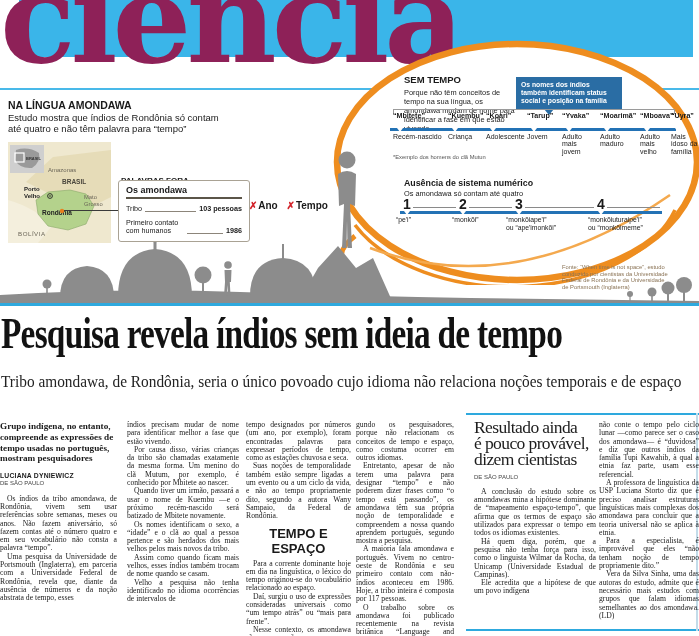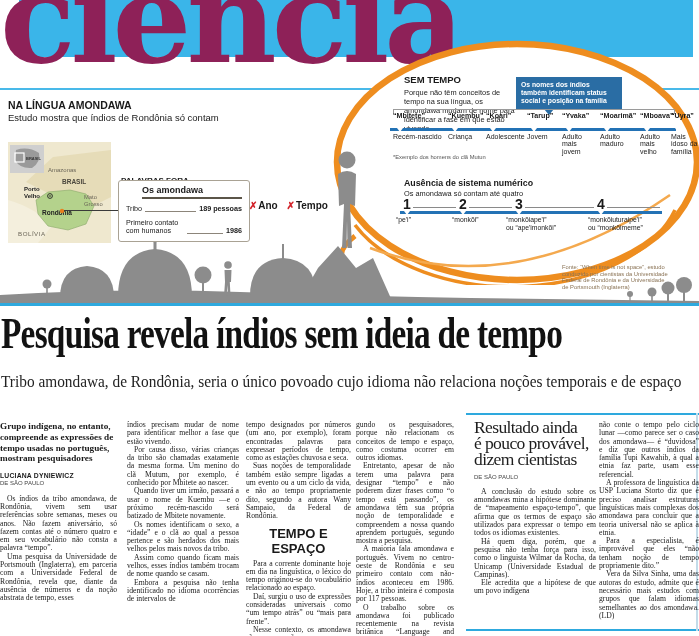--- a/index.html
+++ b/index.html
@@ -22,21 +22,21 @@
   .connector{left:64px;top:210px;width:56px;height:1px;background:#3a3a3a;z-index:4;}
 
   .words{left:121px;top:140px;width:200px;z-index:3;}
   .words-head{font-weight:bold;font-size:8px;line-height:8.8px;margin-top:37px;}
   .words-row{margin-top:5px;font-size:10px;font-weight:bold;white-space:nowrap;}
   .words-row .xi{color:#d2232a;font-weight:bold;margin-right:1px;}
   .words-row .wd{margin-right:6px;}
 
   .factbox{left:118px;top:180px;width:116px;background:#fff;border:1px solid #a9a294;
            border-radius:3px;padding:4px 7px 6px;z-index:4;}
-  .factbox-title{font-weight:bold;font-size:9px;border-bottom:2px solid #5b5548;padding-bottom:2px;margin-left:16px;}
+  .factbox-title{font-weight:bold;font-size:9px;border-bottom:2px solid #5b5548;padding-bottom:2px;}
   .factrow{display:flex;align-items:flex-end;margin-top:6px;font-size:7.2px;line-height:8px;}
   .factrow .lbl{max-width:58px;}
   .factrow .leader{flex:1;border-bottom:1px solid #8c857a;margin:0 3px 1px;}
   .factrow .val{font-weight:bold;white-space:nowrap;}
 
   
   .silhouette{left:0;top:232px;z-index:2;}
   .foreground{left:298px;top:148px;z-index:5;}
 
   
@@ -103,20 +103,21 @@
 <body>
 
 <div class="page">
 
   <div class="abs masthead-bg"></div>
   <div class="abs masthead-title">ciência</div>
   <div class="abs rule-top"></div>
 
   <div class="abs info-title">NA LÍNGUA AMONDAWA</div>
   <div class="abs info-sub1">Estudo mostra que índios de Rondônia só contam</div>
+  <div class="abs info-sub2">até quatro e não têm palavra para “tempo”</div>
 
   <svg class="abs map" width="103" height="101" viewBox="0 0 103 101">
     <rect x="0" y="0" width="103" height="101" fill="#efe8cf"></rect>
     <path d="M18,40 L45,15 L103,8 L103,55 L85,64 L52,57 Z" fill="#e6dcb8"></path>
     <path d="M0,58 Q28,66 44,84 L30,101 L0,101 Z" fill="#f4efdd"></path>
     <path d="M28,58 L40,50 L62,48 L78,52 L86,64 L78,82 L60,88 L40,84 L30,72 Z" fill="#b4d28c" stroke="#8aa86a" stroke-width="0.6"></path>
     <rect x="2" y="3" width="34" height="28" fill="#cfcfcf"></rect>
     <path d="M8,8 Q20,4 31,11 Q33,20 24,26 Q12,27 7,18 Z" fill="#9a9a9a"></path>
     <rect x="7" y="11" width="9" height="9" fill="none" stroke="#fff" stroke-width="1.2"></rect>
     <text x="18" y="18" font-size="4" font-weight="bold" fill="#333">BRASIL</text>
@@ -146,21 +147,21 @@
       <span class="xi">✗</span><span class="wd">Ano</span>
       <span class="xi">✗</span><span class="wd">Tempo</span>
     </div>
   </div>
 
   <div class="abs factbox">
     <div class="factbox-title">Os amondawa</div>
     <div class="factrow">
       <span class="lbl">Tribo</span>
       <span class="leader"></span>
-      <span class="val">189 pessoas</span>
+      <span class="val">103 pessoas</span>
     </div>
     <div class="factrow">
       <span class="lbl">Primeiro contato com humanos</span>
       <span class="leader"></span>
       <span class="val">1986</span>
     </div>
   </div>
 
   <svg class="abs silhouette" width="699" height="71" viewBox="0 0 699 71">
     <g fill="#8c8c8c">
@@ -304,21 +305,21 @@
         <p>Os índios da tribo amondawa, de Rondônia, vivem sem usar referências sobre semanas, meses ou anos. Não fazem aniversário, só fazem contas até o número quatro e em seu vocabulário não consta a palavra “tempo”.</p>
         <p>Uma pesquisa da Universidade de Portsmouth (Inglaterra), em parceria com a Universidade Federal de Rondônia, revela que, diante da ausência de números e da noção abstrata de tempo, esses</p>
       </div>
   </div>
   <div class="abs bodycol col2 cont">
       <p>índios precisam mudar de nome para identificar melhor a fase que estão vivendo.</p>
       <p>Por causa disso, várias crianças da tribo são chamadas exatamente da mesma forma. Um menino do clã Mutum, por exemplo, é conhecido por Mbitete ao nascer.</p>
       <p>Quando tiver um irmão, passará a usar o nome de Kuembu —e o próximo recém-nascido será batizado de Mbitete novamente.</p>
       <p>Os nomes identificam o sexo, a “idade” e o clã ao qual a pessoa pertence e são herdados dos mais velhos pelos mais novos da tribo.</p>
       <p>Assim como quando ficam mais velhos, esses índios também trocam de nome quando se casam.</p>
-      <p>Embora a pesquisa não tenha identificado no idioma ocorrências de intervalos de</p>
+      <p>Velho a pesquisa não tenha identificado no idioma ocorrências de intervalos de</p>
     </div>
   <div class="abs bodycol col3">
     <div class="cont">
         <p>tempo designados por números (um ano, por exemplo), foram encontradas palavras para expressar períodos de tempo, como as estações chuvosa e seca.</p>
         <p>Suas noções de temporalidade também estão sempre ligadas a um evento ou a um ciclo da vida, e não ao tempo propriamente dito, segundo a autora Wany Sampaio, da Federal de Rondônia.</p>
       </div>
     <div class="col-subhead">TEMPO E ESPAÇO</div>
     <div>
         <p>Para a corrente dominante hoje em dia na linguística, o léxico do tempo originou-se do vocabulário relacionado ao espaço.</p>
         <p>Daí, surgiu o uso de expressões consideradas universais como “um tempo atrás” ou “mais para frente”.</p>

